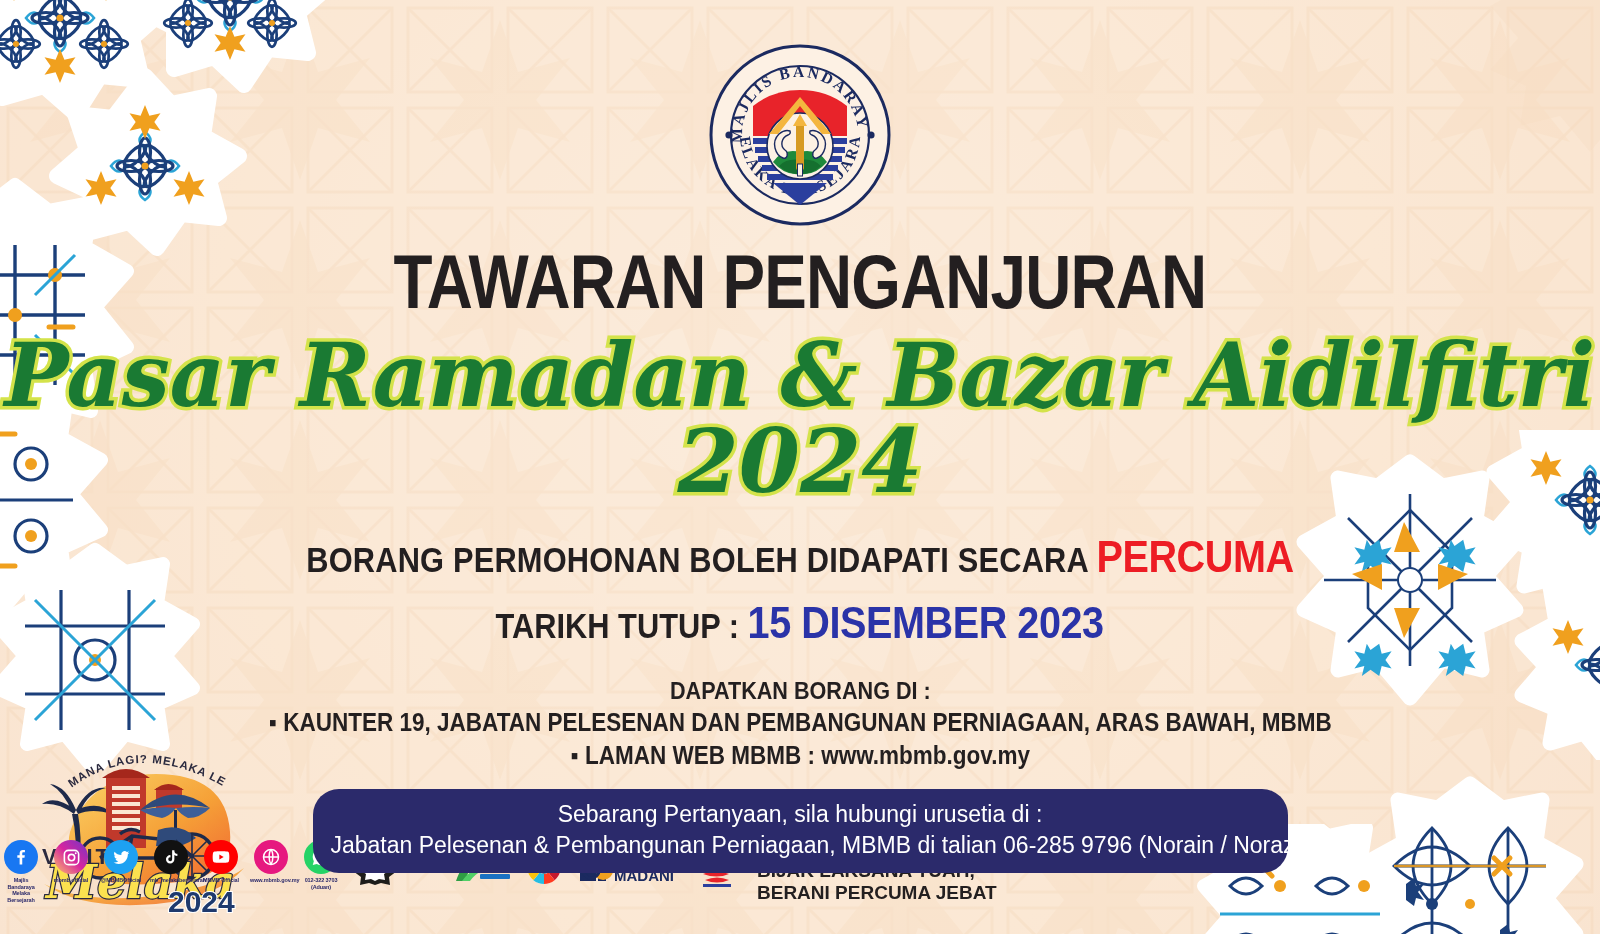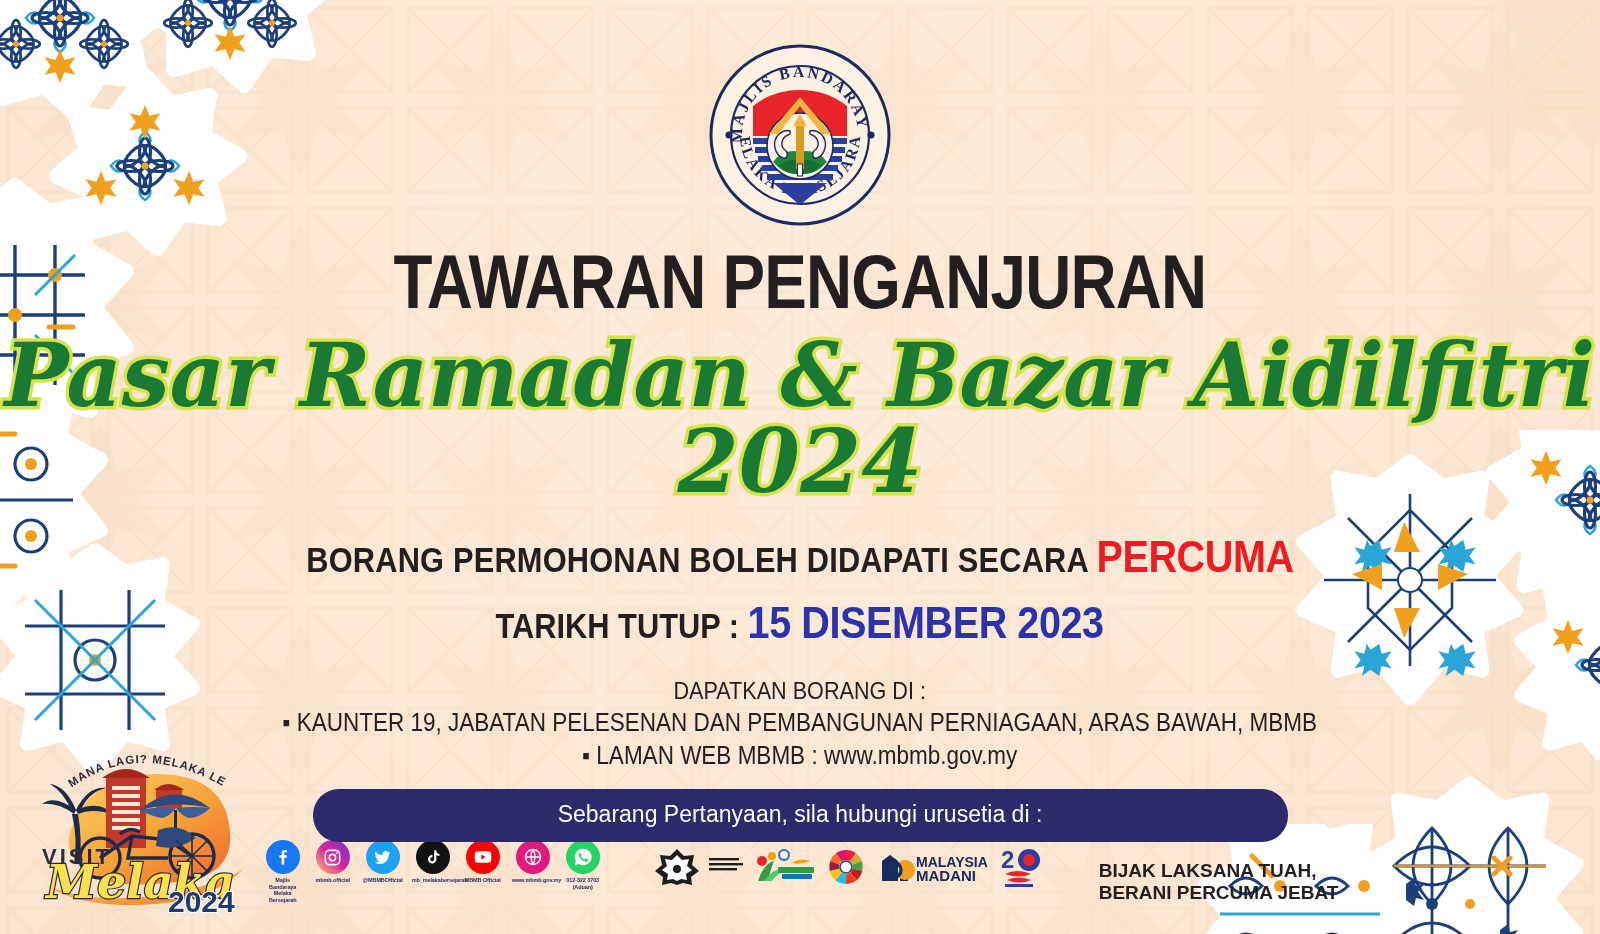--- a/index.html
+++ b/index.html
@@ -88,21 +88,21 @@
     color:#231f20;
     transform:scaleX(.88);
     white-space:nowrap;
   }
   #sub2 .date { color:#2a33a8; font-size:45px; letter-spacing:-.5px; }
 
   #where {
     margin-top:26px;
     text-align:center;
     color:#231f20;
-    font-weight:normal;
+    font-weight:bold;
     line-height:1.3;
   }
   #where .w-head { font-size:24px; transform:scaleX(.9); display:block; }
   #where .w-line { font-size:25px; transform:scaleX(.9); display:block; white-space:nowrap; }
 
   #contact-box {
     margin-top:18px;
     width:975px;
     background:#2b2a6b;
     border-radius:26px;
@@ -115,22 +115,20 @@
   }
   #contact-box .cb-line { display:block; white-space:nowrap; }
 
   
   #footer {
     position:absolute;
     left:0; right:0; bottom:6px;
     height:96px;
     display:flex;
     align-items:flex-start;
-    justify-content:center;
-    gap:40px;
   }
   #social { display:flex; gap:8px; align-items:flex-start; margin-top:8px;}
   .soc { width:42px; text-align:center; }
   .soc .bubble {
     width:34px;height:34px;border-radius:50%;
     margin:0 auto;
     display:flex;align-items:center;justify-content:center;
     color:#fff;
   }
   .soc .lbl {
@@ -517,20 +515,21 @@
     </div>
 
     <div id="where">
       <span class="w-head">DAPATKAN BORANG DI :</span>
       <span class="w-line">▪ KAUNTER 19, JABATAN PELESENAN DAN PEMBANGUNAN PERNIAGAAN, ARAS BAWAH, MBMB</span>
       <span class="w-line">▪ LAMAN WEB MBMB : www.mbmb.gov.my</span>
     </div>
 
     <div id="contact-box">
       <span class="cb-line">Sebarang Pertanyaan, sila hubungi urusetia di :</span>
+      <span class="cb-line">Jabatan Pelesenan &amp; Pembangunan Perniagaan, MBMB di talian 06-285 9796 (Norain / Norazni)</span>
     </div>
   </div>
 
   <div id="visit-melaka">
     <svg width="230" height="180" viewBox="0 0 230 180">
 
       <defs>
         <linearGradient id="sun" x1="0" y1="0" x2="1" y2="1">
           <stop offset="0%" stop-color="#fbd25f"></stop>
           <stop offset="55%" stop-color="#f59b2a"></stop>

